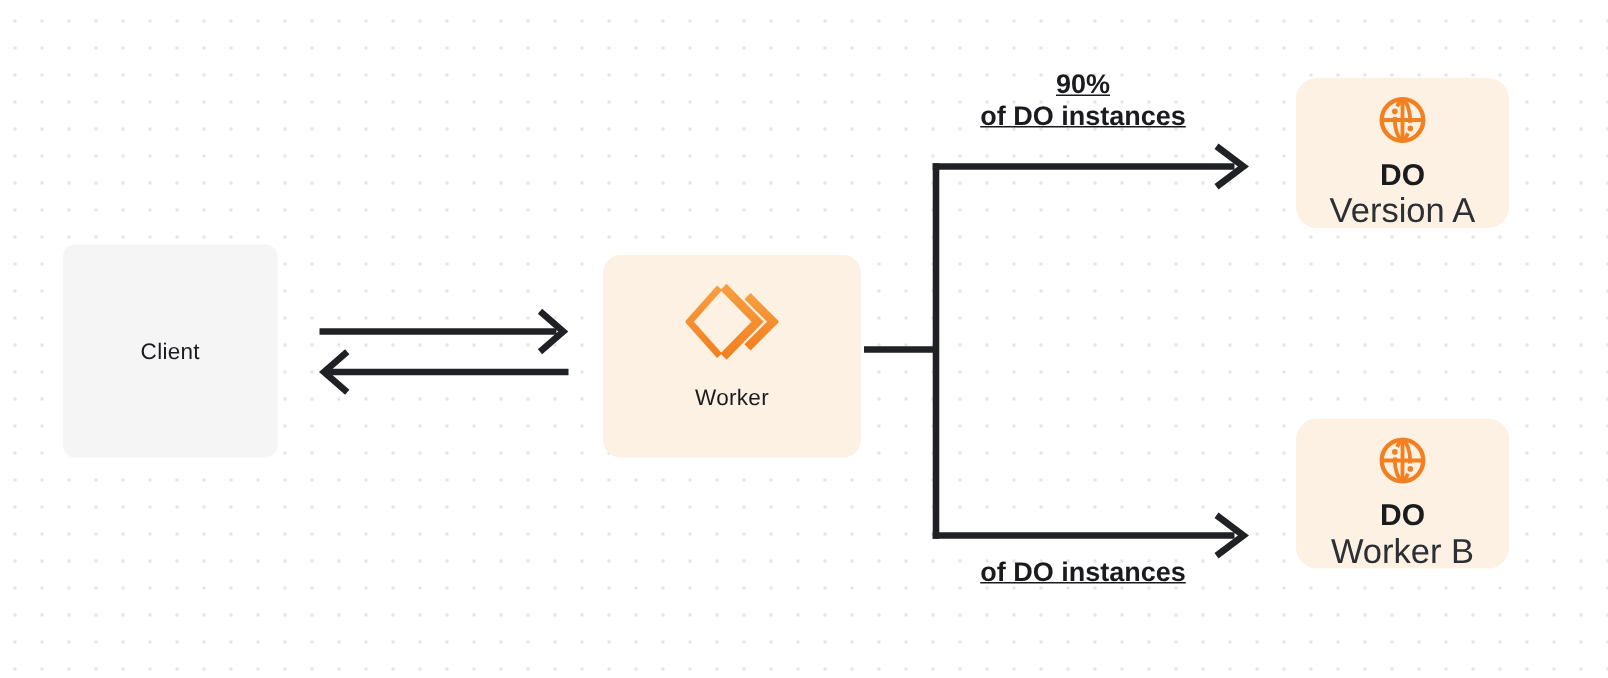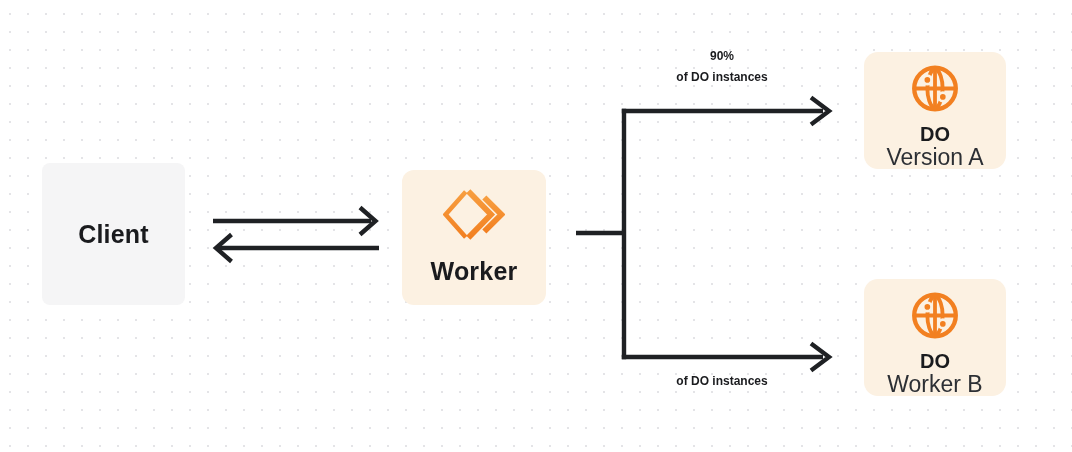--- a/index.html
+++ b/index.html
@@ -46,39 +46,39 @@
     box-sizing: border-box;
   }
   .node-client {
     left: 42px; top: 163px;
     width: 143px; height: 142px;
     background: var(--box-gray, #f5f5f6);
     border-radius: 8px;
   }
   .node-worker {
     left: 402px; top: 170px;
-    width: 144px; height: 135px;
+    width: 172px; height: 135px;
     background: var(--box-cream, #fcf1e2);
     border-radius: 12px;
     justify-content: flex-start;
     padding-top: 17px;
   }
   .node-do {
-    width: 142px; height: 117px;
+    width: 142px; height: 100px;
     background: var(--box-cream, #fcf1e2);
     border-radius: 14px;
     justify-content: center;
     padding-top: 11px;
   }
   .node-do-a { left: 864px; top: 52px; }
   .node-do-b { left: 864px; top: 279px; }
 
   .node-label {
-    font-size: 25px;
-    font-weight: 700;
+    font-size: 15px;
+    font-weight: 400;
     letter-spacing: 0.2px;
     color: var(--text-dark, #1a1b1e);
   }
   .node-worker .node-label { margin-top: 15px; }
 
   .do-title {
     margin-top: 8px;
     font-size: 20px;
     font-weight: 700;
     line-height: 24px;
@@ -99,24 +99,25 @@
     stroke-linejoin: miter;
   }
   .globe-icon { width: 64px; height: 64px; display: block; }
 
   
   .branch-label {
     position: absolute;
     left: 610px;
     width: 224px;
     text-align: center;
-    font-size: 12px;
+    font-size: 18px;
     font-weight: 700;
     line-height: 21px;
     color: var(--text-dark, #1a1b1e);
+    text-decoration: underline;
   }
   .branch-label-top { top: 46px; }
   .branch-label-bottom { top: 371px; }
 </style>
 </head>
 <body>
 
 <div class="canvas">
 
   <svg class="connectors" viewBox="0 0 1072 452" aria-hidden="true">

